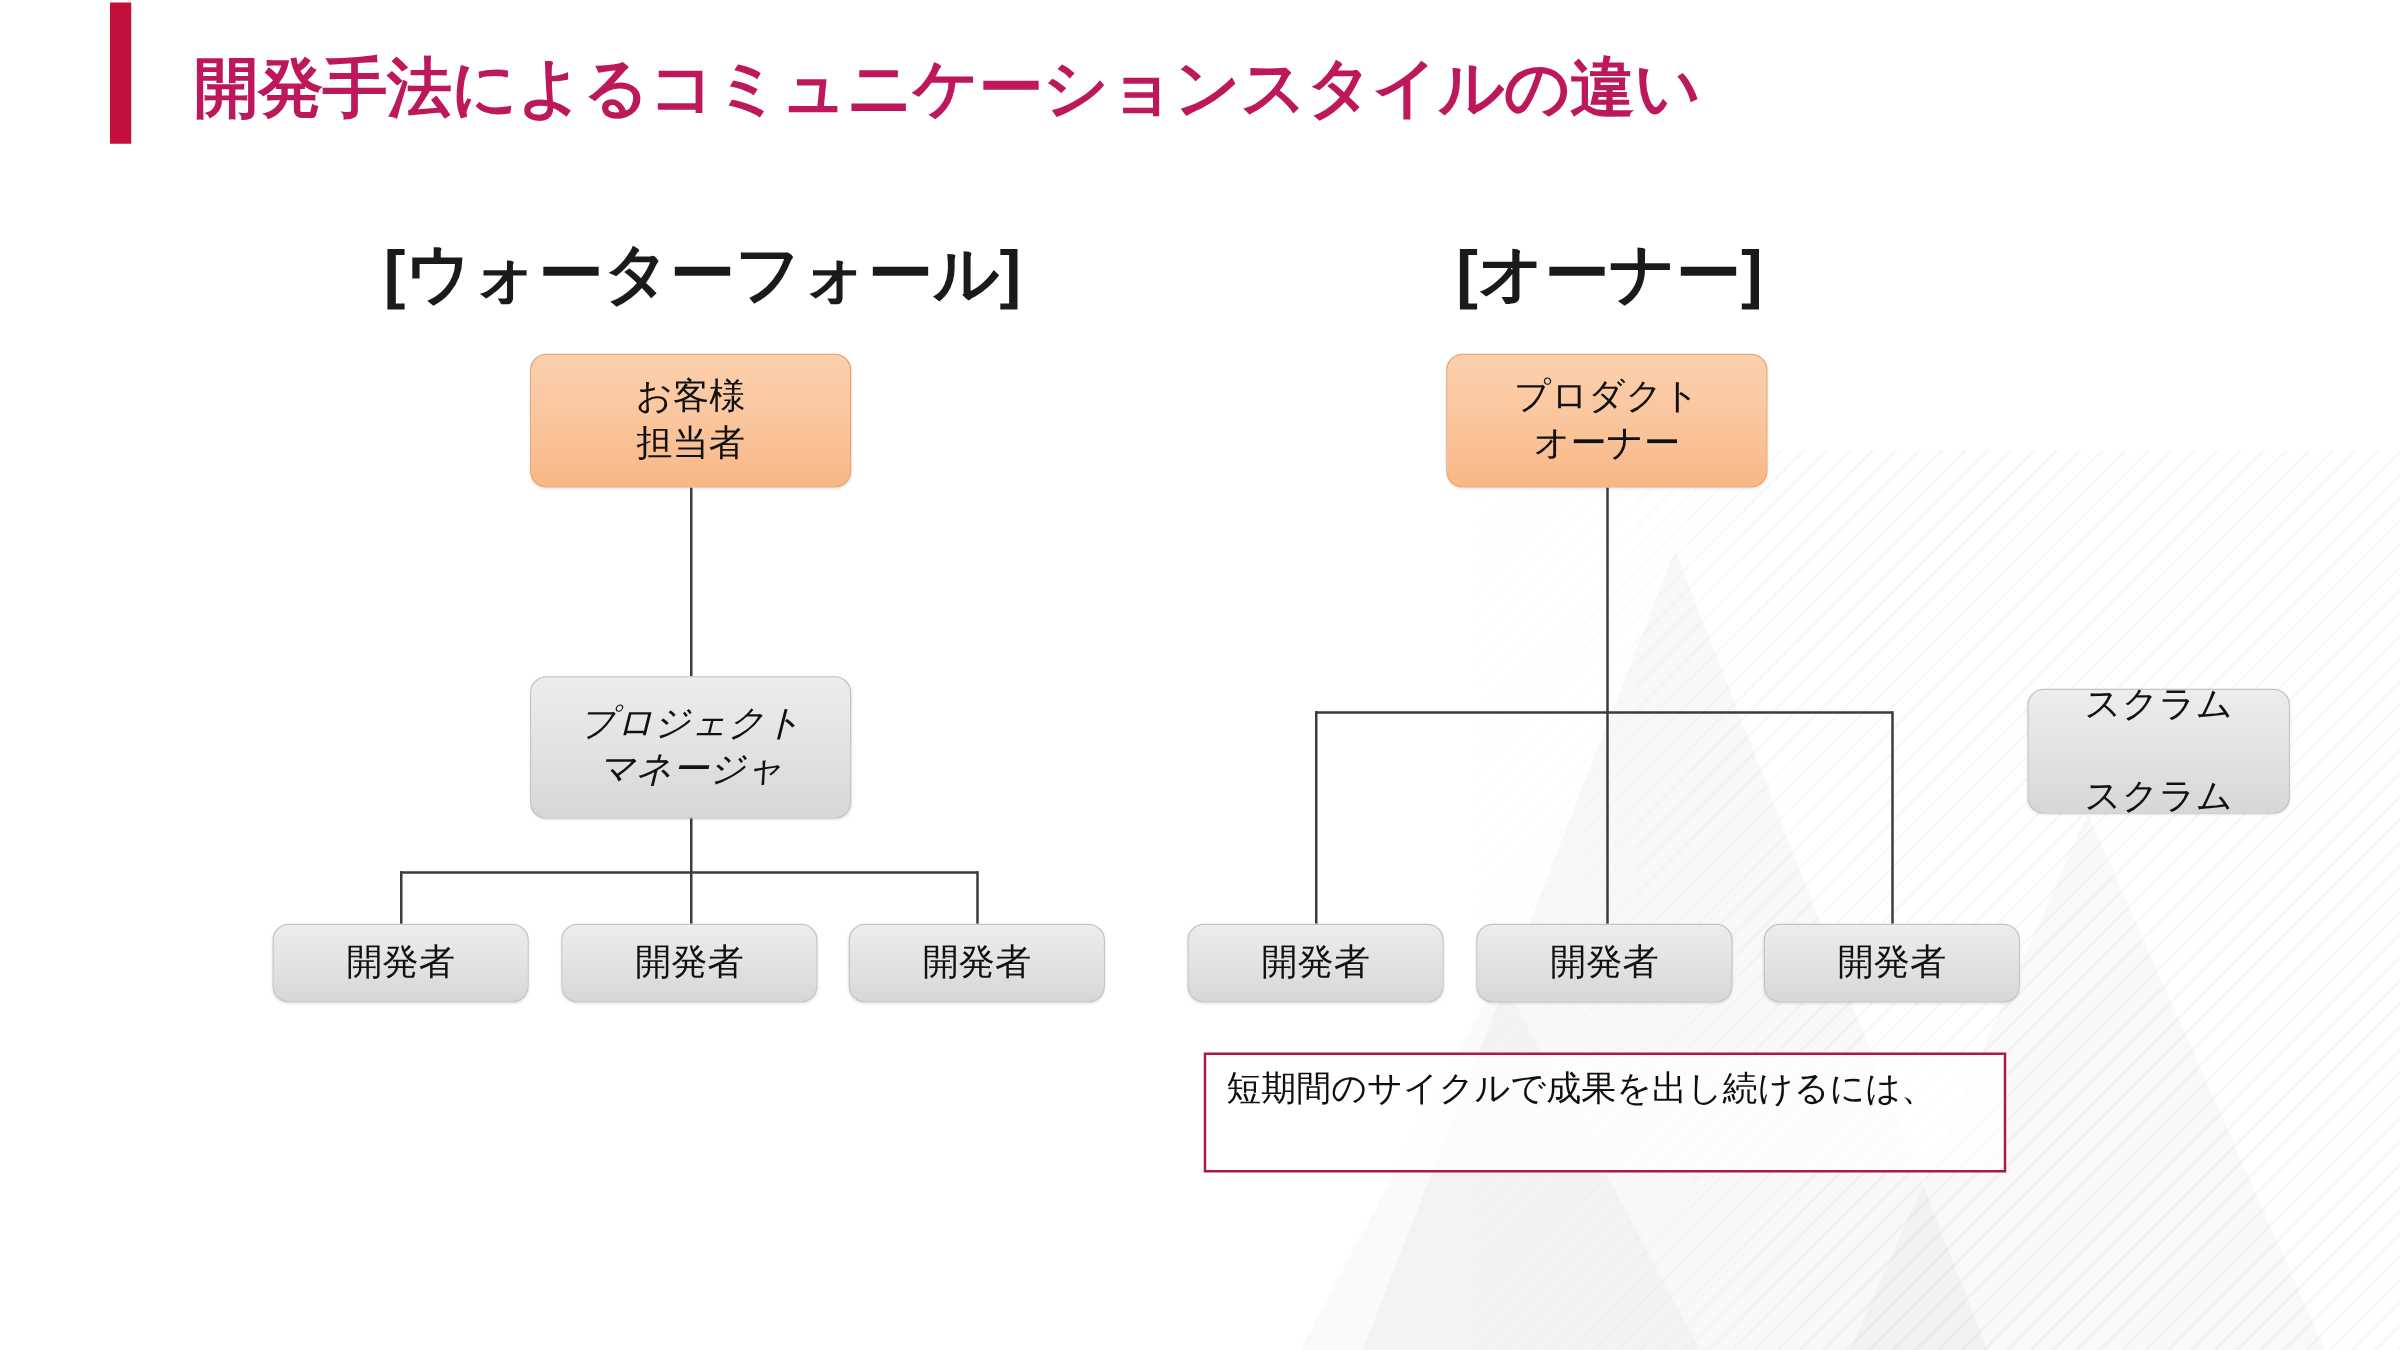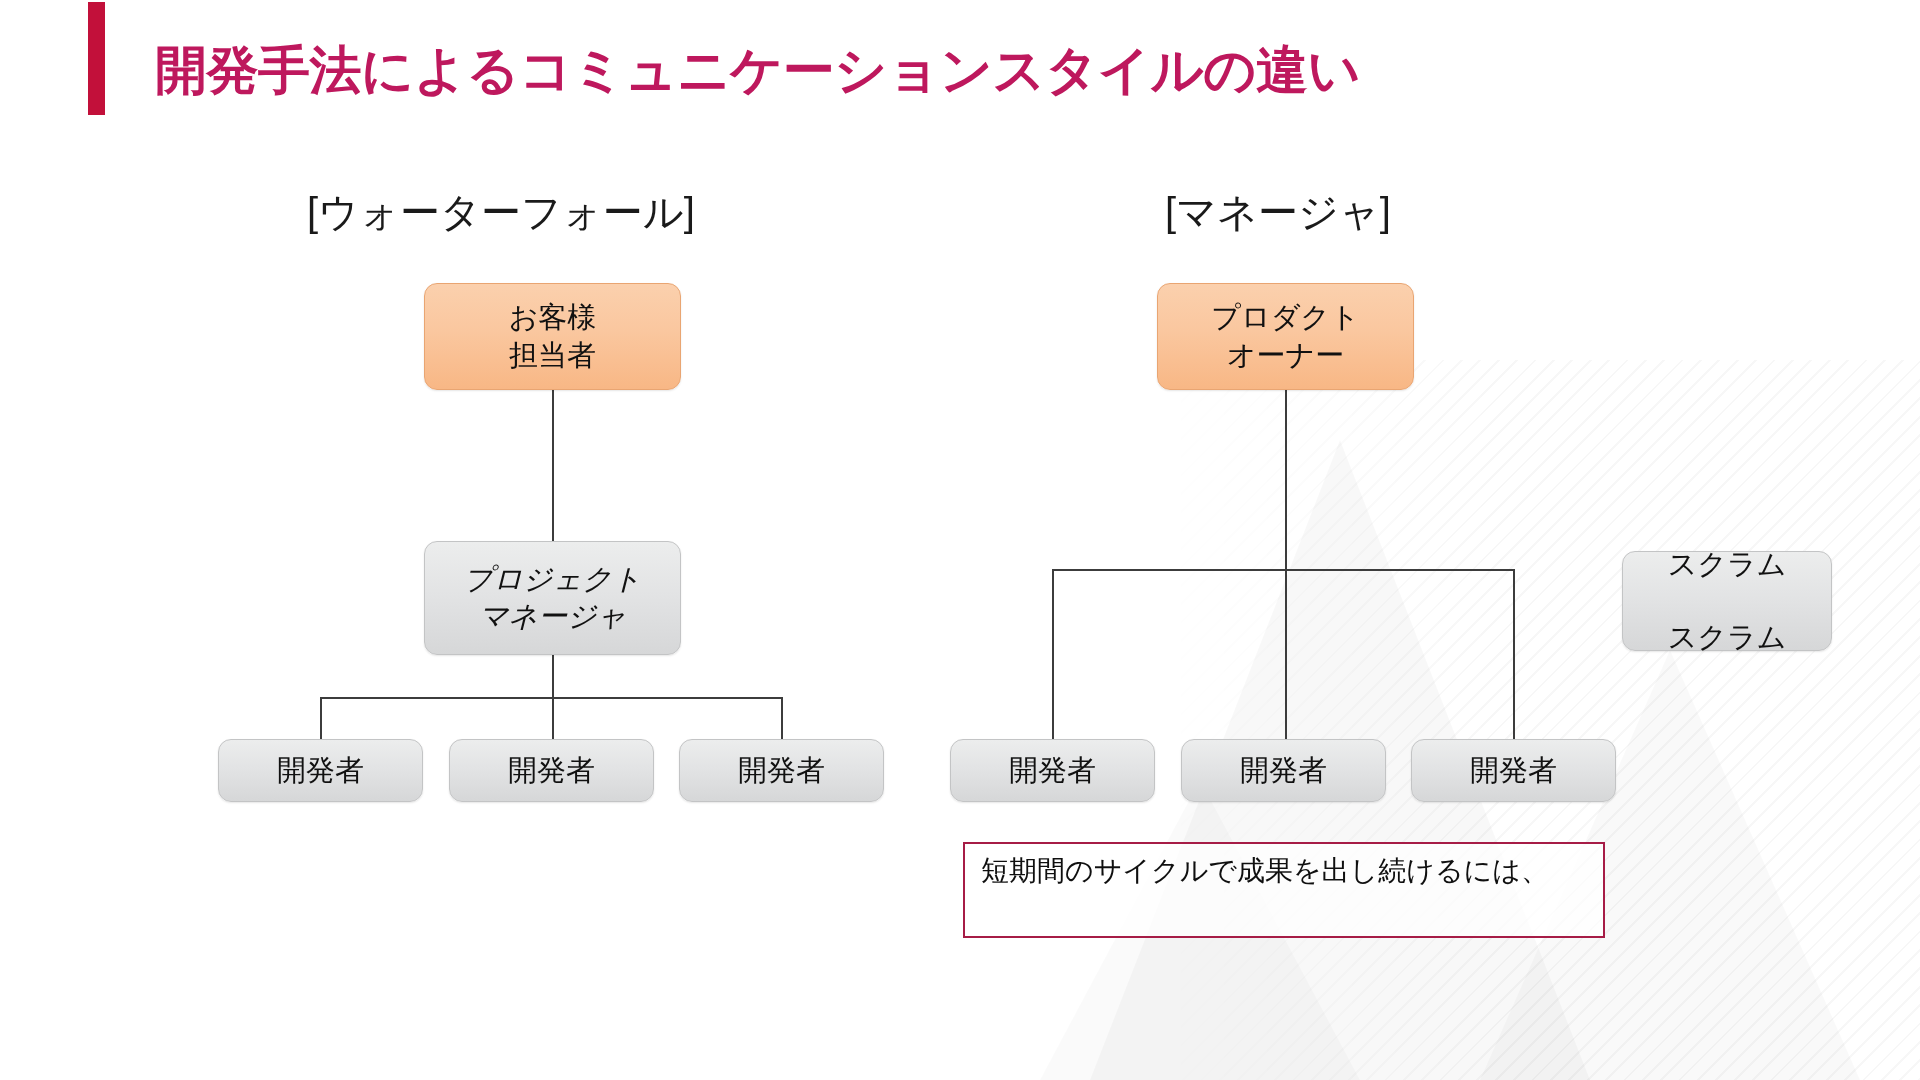--- a/index.html
+++ b/index.html
@@ -74,22 +74,22 @@
     letter-spacing: -0.5px;
     white-space: nowrap;
     color: #be185d;
   }
 
   
   #diagram { position: absolute; inset: 0; z-index: 3; }
 
   .section-heading {
     position: absolute;
-    font-size: 40px;
-    font-weight: normal;
+    font-size: 52px;
+    font-weight: bold;
     color: #1a1a1a;
     white-space: nowrap;
   }
   #heading-waterfall { left: 307px; top: 185px; }
   #heading-scrum     { left: 1165px; top: 185px; }
 
   
   .node {
     position: absolute;
     box-sizing: border-box;
@@ -166,21 +166,21 @@
 </div>
 
 <div id="header">
   <div class="title-bar"></div>
   <div class="page-title">開発手法によるコミュニケーションスタイルの違い</div>
 </div>
 
 <div id="diagram">
 
   <div class="section-heading" id="heading-waterfall">[ウォーターフォール]</div>
-  <div class="section-heading" id="heading-scrum">[マネージャ]</div>
+  <div class="section-heading" id="heading-scrum">[オーナー]</div>
 
   <div class="conn conn-v" style="left:552px; top:390px; height:151px;"></div>
 
   <div class="conn conn-v" style="left:552px; top:648px; height:50px;"></div>
 
   <div class="conn conn-h" style="left:320px; top:697px; width:462px;"></div>
 
   <div class="conn conn-v" style="left:320px; top:697px; height:42px;"></div>
   <div class="conn conn-v" style="left:552px; top:697px; height:42px;"></div>
   <div class="conn conn-v" style="left:781px; top:697px; height:42px;"></div>

